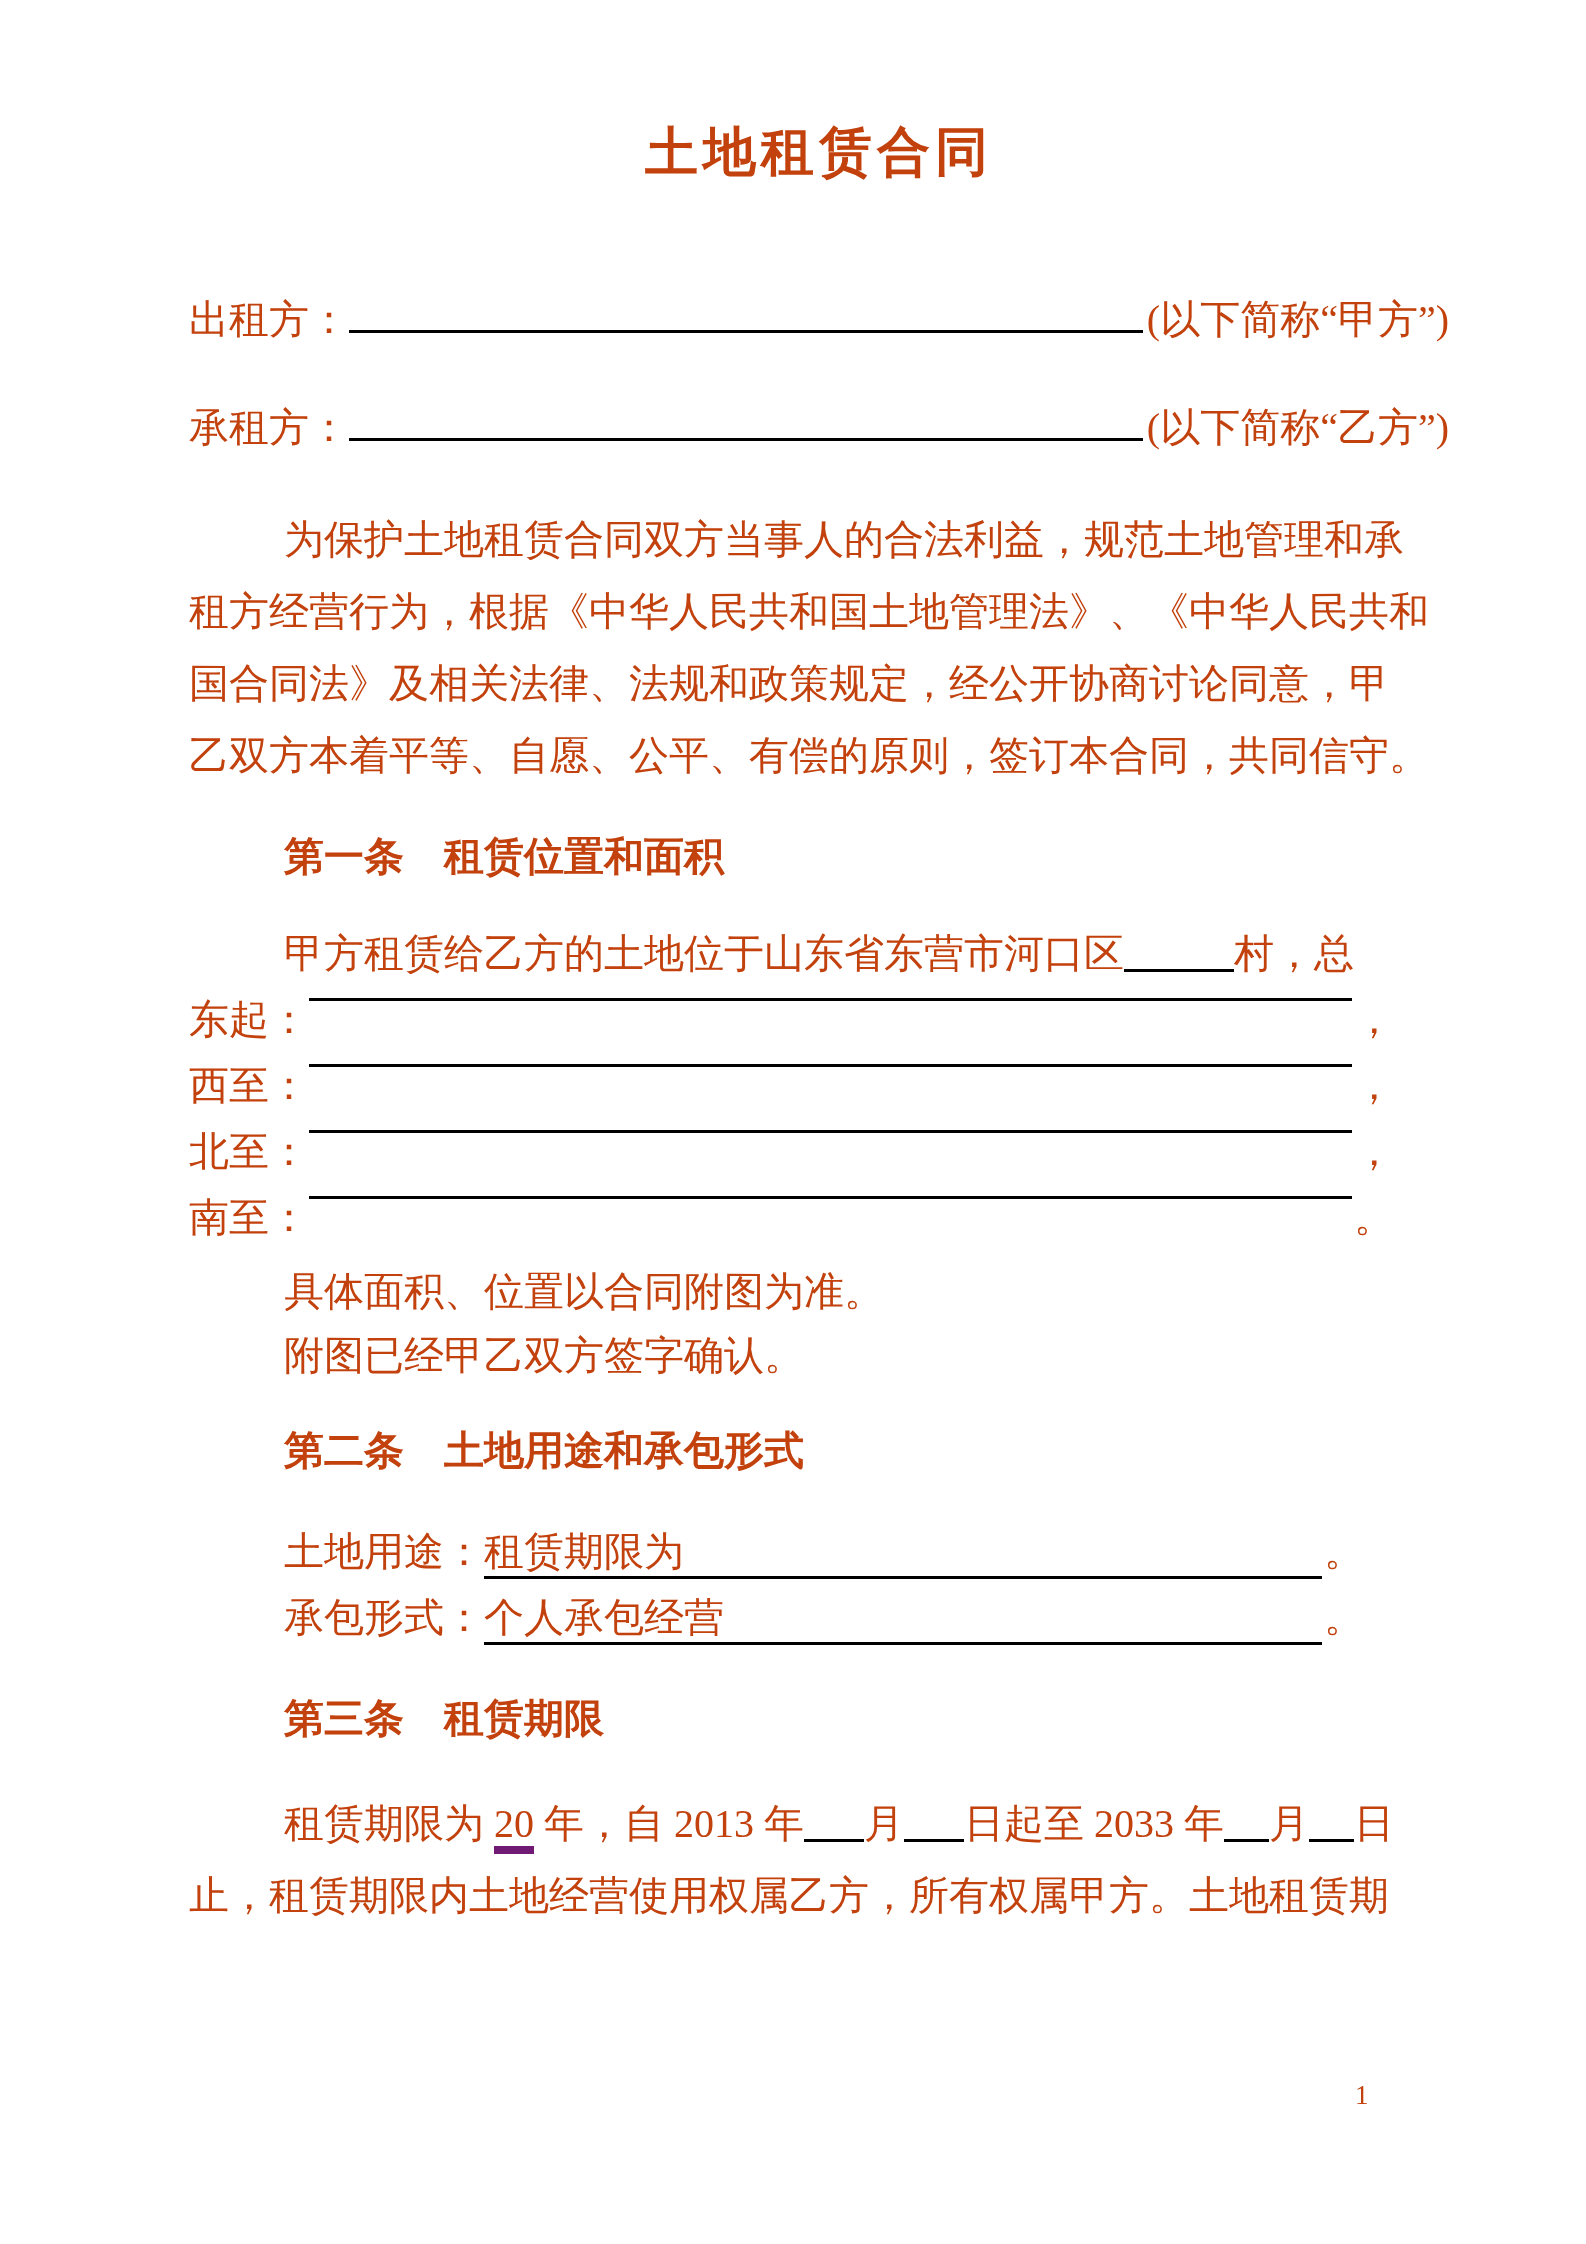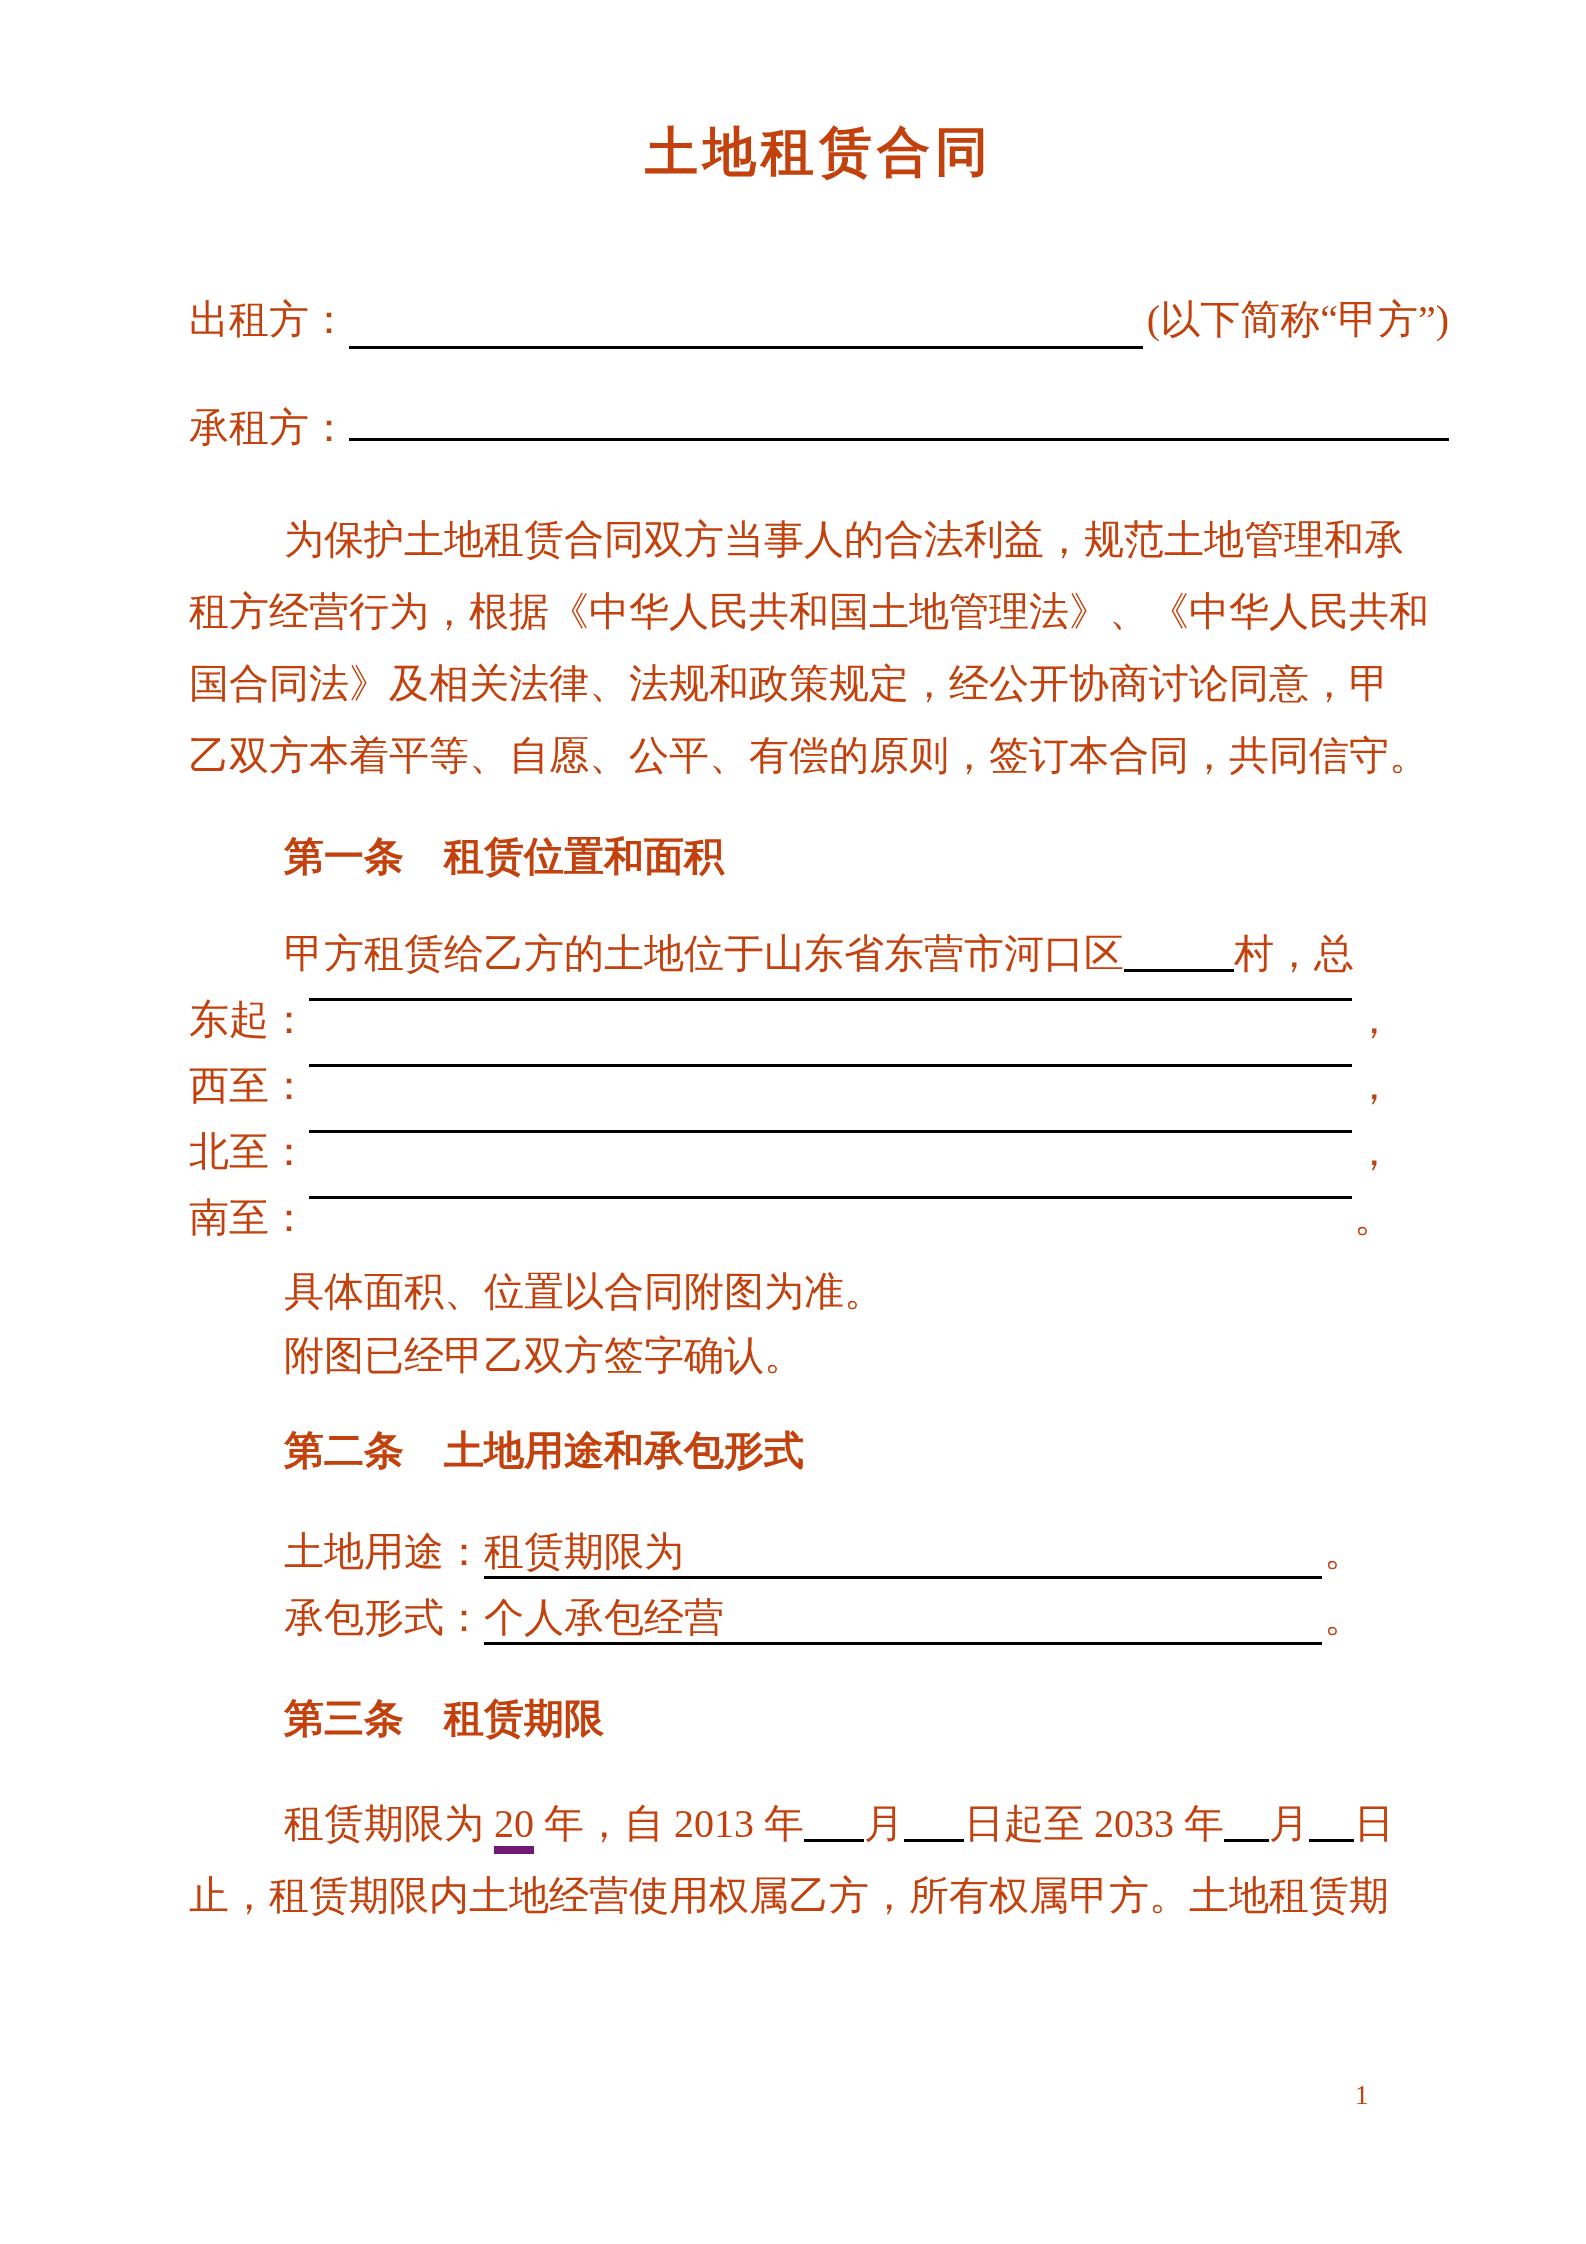--- a/index.html
+++ b/index.html
@@ -18,21 +18,21 @@
   }
   .doc-title {
     margin: 0;
     font-size: 53px;
     line-height: 64px;
     font-weight: bold;
     text-align: center;
     letter-spacing: 5px;
   }
   .party-row { display: flex; align-items: baseline; line-height: 48px; }
-  .party-row.lessor { margin-top: 112px; align-items: flex-end; }
+  .party-row.lessor { margin-top: 112px; }
   .party-row.lessee { margin-top: 60px; }
   .fill {
     flex: 1;
     border-bottom: 3px solid #000;
     margin-bottom: -5px;
     min-height: 2px;
   }
   .party-note { margin-left: 4px; white-space: nowrap; }
 
   .preamble { margin-top: 52px; }
@@ -111,20 +111,21 @@
 
   <div class="party-row lessor">
     <span>出租方：</span>
     <span class="fill"></span>
     <span class="party-note">(以下简称“甲方”)</span>
   </div>
 
   <div class="party-row lessee">
     <span>承租方：</span>
     <span class="fill"></span>
+    <span class="party-note">(以下简称“乙方”)</span>
   </div>
 
   <div class="preamble">
     <div class="tline first-indent">为保护土地租赁合同双方当事人的合法利益，规范土地管理和承</div>
     <div class="tline">租方经营行为，根据《中华人民共和国土地管理法》、《中华人民共和</div>
     <div class="tline">国合同法》及相关法律、法规和政策规定，经公开协商讨论同意，甲</div>
     <div class="tline">乙双方本着平等、自愿、公平、有偿的原则，签订本合同，共同信守。</div>
   </div>
 
   <div class="heading h1m">第一条　租赁位置和面积</div>

